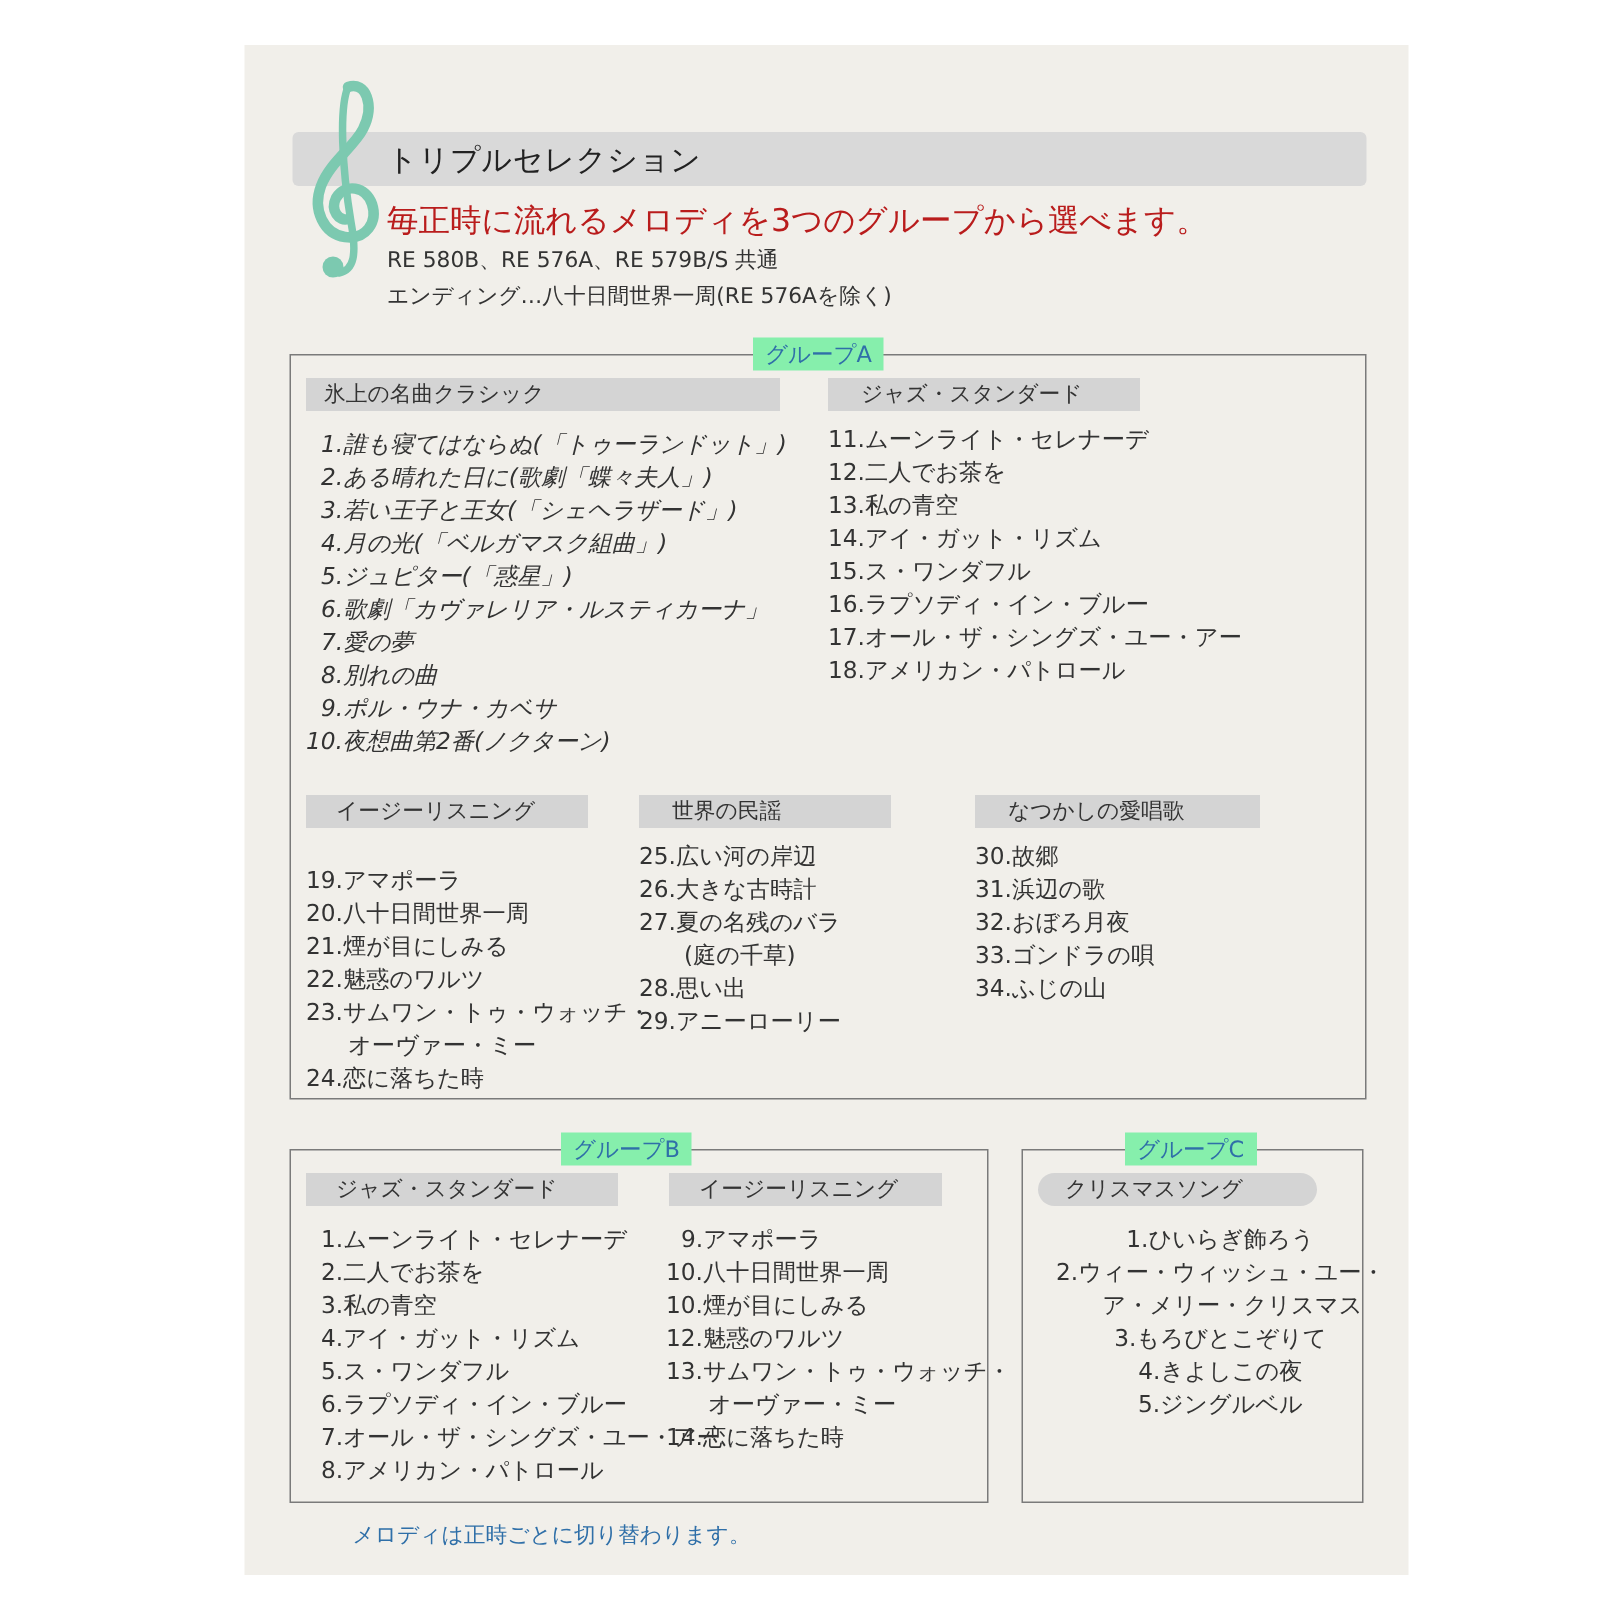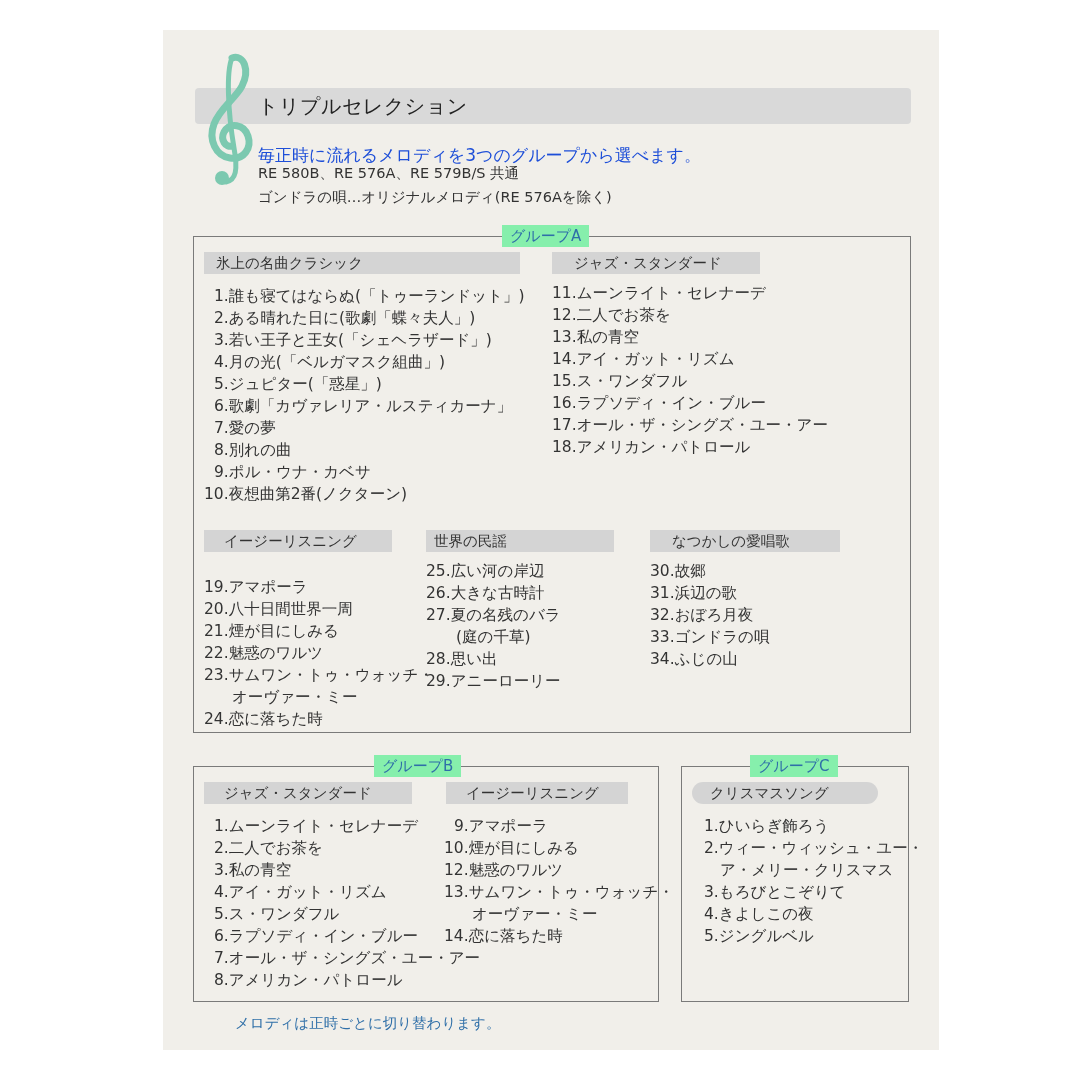--- a/index.html
+++ b/index.html
@@ -2,21 +2,21 @@
 <html><head>
 <meta charset="utf-8">
 <style>
   html, body { margin:0; padding:0; }
   body { width:1080px; height:1080px; background:#ffffff; position:relative; overflow:hidden;
          font-family:"DejaVu Sans", "Liberation Sans", sans-serif; color:#3a3a3a; }
   .panel { position:absolute; left:163px; top:30px; width:776px; height:1020px; background:#f1efea; }
   .clef { position:absolute; left:198px; top:52px; width:60px; height:140px; }
   .title-bar { position:absolute; left:195px; top:88px; width:716px; height:36px; background:#d9d9d9; border-radius:4px; }
   .title { position:absolute; left:258px; top:93px; font-size:20px; color:#222; letter-spacing:0.5px; }
-  .subtitle { position:absolute; left:258px; top:144px; font-size:17px; color:#1d4ed8; }
+  .subtitle { position:absolute; left:258px; top:133px; font-size:21px; color:#b91c1c; }
   .meta1 { position:absolute; left:258px; top:164px; font-size:14.5px; color:#333; }
   .meta2 { position:absolute; left:258px; top:188px; font-size:14.5px; color:#333; }
 
   .group { position:absolute; border:1.5px solid #7a7a7a; }
   .group-label { position:absolute; background:#86efac; padding:0 8px; font-size:15px; color:#2f6fa8; top:-12px; line-height:22px; }
   .cat { position:absolute; background:#d4d4d4; height:22px; line-height:22px; font-size:14.5px; color:#333; padding-left:12px; box-sizing:border-box; }
   .list { position:absolute; font-size:15.5px; line-height:22px; color:#333; margin:0; padding:0; list-style:none; white-space:nowrap; }
   .list li.cont { padding-left:28px; }
   .footer-note { position:absolute; left:195px; top:1014px; font-size:14.5px; color:#2f6fa8;margin-left:40px; }
 </style>
@@ -27,27 +27,27 @@
 
 <div class="title-bar"></div>
 <svg class="clef" viewBox="0 0 60 140">
   <path d="M34 6 C46 2 52 18 44 34 C38 46 22 56 16 72 C10 88 18 104 32 106 C46 108 54 96 50 84 C46 72 32 70 26 80 C22 88 28 96 34 94" fill="none" stroke="#7cc9b0" stroke-width="7" stroke-linecap="round"></path>
   <path d="M34 6 C28 20 30 60 36 96 C40 118 38 128 28 130" fill="none" stroke="#7cc9b0" stroke-width="5" stroke-linecap="round"></path>
   <circle cx="24" cy="126" r="7" fill="#7cc9b0"></circle>
 </svg>
 <div class="title">トリプルセレクション</div>
 <div class="subtitle">毎正時に流れるメロディを3つのグループから選べます。</div>
 <div class="meta1">RE 580B、RE 576A、RE 579B/S 共通</div>
-<div class="meta2">ゴンドラの唄…オリジナルメロディ(RE 576Aを除く)</div>
+<div class="meta2">エンディング…八十日間世界一周(RE 576Aを除く)</div>
 
 <div class="group" style="left:193px; top:236px; width:716px; height:495px;">
   <div class="group-label" style="left:308px;">グループA</div>
 
   <div class="cat" style="left:10px; top:15px; width:316px;">氷上の名曲クラシック</div>
-  <ul class="list" style="left:10px; top:48px;">
+  <ul class="list" style="left:10px; top:48px;font-style:italic;">
     <li style="padding-left:10px"> 1.誰も寝てはならぬ(「トゥーランドット」)</li>
     <li style="padding-left:10px"> 2.ある晴れた日に(歌劇「蝶々夫人」)</li>
     <li style="padding-left:10px"> 3.若い王子と王女(「シェヘラザード」)</li>
     <li style="padding-left:10px"> 4.月の光(「ベルガマスク組曲」)</li>
     <li style="padding-left:10px"> 5.ジュピター(「惑星」)</li>
     <li style="padding-left:10px"> 6.歌劇「カヴァレリア・ルスティカーナ」</li>
     <li style="padding-left:10px"> 7.愛の夢</li>
     <li style="padding-left:10px"> 8.別れの曲</li>
     <li style="padding-left:10px"> 9.ポル・ウナ・カベサ</li>
     <li>10.夜想曲第2番(ノクターン)</li>
@@ -69,21 +69,21 @@
   <ul class="list" style="left:10px; top:339px;">
     <li>19.アマポーラ</li>
     <li>20.八十日間世界一周</li>
     <li>21.煙が目にしみる</li>
     <li>22.魅惑のワルツ</li>
     <li>23.サムワン・トゥ・ウォッチ・</li>
     <li class="cont">オーヴァー・ミー</li>
     <li>24.恋に落ちた時</li>
   </ul>
 
-  <div class="cat" style="left:232px; top:293px; width:188px; padding-left:8px;">世界の民謡</div>
+  <div class="cat" style="left:232px; top:293px; width:168px; padding-left:22px;">世界の民謡</div>
   <ul class="list" style="left:232px; top:323px;">
     <li>25.広い河の岸辺</li>
     <li>26.大きな古時計</li>
     <li>27.夏の名残のバラ</li>
     <li class="cont" style="padding-left:30px">(庭の千草)</li>
     <li>28.思い出</li>
     <li>29.アニーローリー</li>
   </ul>
 
   <div class="cat" style="left:456px; top:293px; width:190px; padding-left:22px;">なつかしの愛唱歌</div>
@@ -107,33 +107,34 @@
     <li>4.アイ・ガット・リズム</li>
     <li>5.ス・ワンダフル</li>
     <li>6.ラプソディ・イン・ブルー</li>
     <li>7.オール・ザ・シングズ・ユー・アー</li>
     <li>8.アメリカン・パトロール</li>
   </ul>
 
   <div class="cat" style="left:252px; top:15px; width:182px; padding-left:20px;">イージーリスニング</div>
   <ul class="list" style="left:250px; top:48px;">
     <li style="padding-left:10px"> 9.アマポーラ</li>
+    <li>10.八十日間世界一周</li>
     <li>10.煙が目にしみる</li>
     <li>12.魅惑のワルツ</li>
     <li>13.サムワン・トゥ・ウォッチ・</li>
     <li class="cont">オーヴァー・ミー</li>
     <li>14.恋に落ちた時</li>
   </ul>
 </div>
 
 <div class="group" style="left:681px; top:766px; width:226px; height:234px;">
   <div class="group-label" style="left:68px;">グループC</div>
 
   <div class="cat" style="left:10px; top:15px; width:186px; padding-left:18px;border-radius:11px;">クリスマスソング</div>
-  <ul class="list" style="left:22px; top:48px;">
+  <ul class="list" style="left:22px; top:48px;text-align:center;">
     <li>1.ひいらぎ飾ろう</li>
     <li>2.ウィー・ウィッシュ・ユー・</li>
     <li class="cont" style="padding-left:16px">ア・メリー・クリスマス</li>
     <li>3.もろびとこぞりて</li>
     <li>4.きよしこの夜</li>
     <li>5.ジングルベル</li>
   </ul>
 </div>
 
 <div class="footer-note">メロディは正時ごとに切り替わります。</div>

